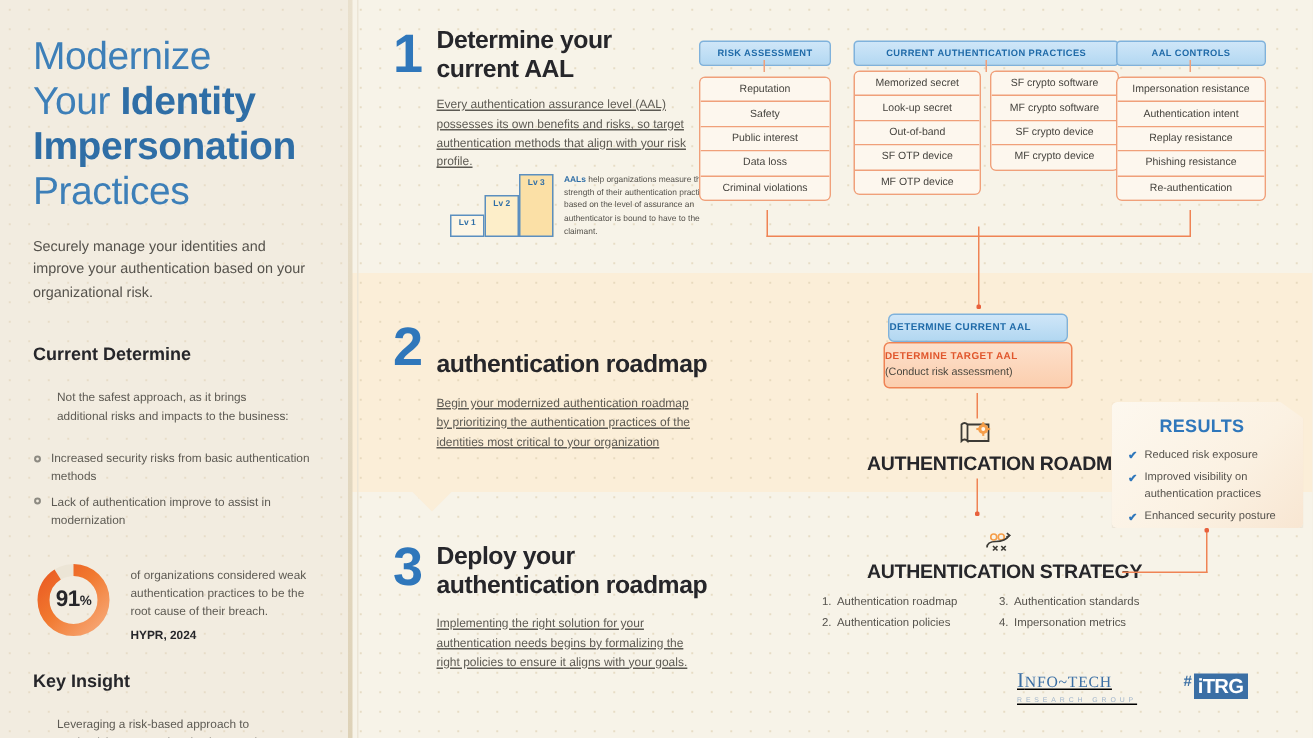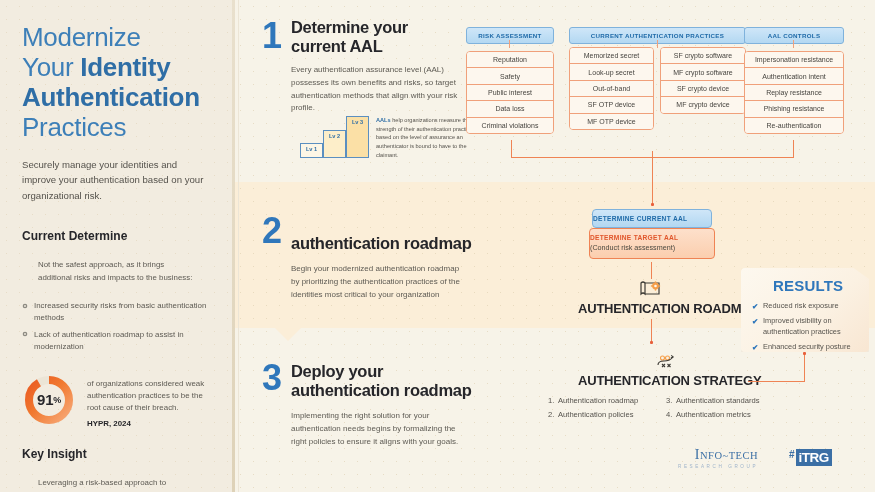--- a/index.html
+++ b/index.html
@@ -56,21 +56,21 @@
   .donut .pct span{font-size:9px;font-weight:700;}
   .stattext{margin-left:11px;padding-top:5px;font-size:7.9px;line-height:1.55;color:#5d5a53;}
   .stattext .src{display:block;margin-top:4px;font-weight:700;color:#26262a;font-size:7.9px;}
 
   
   .step{position:absolute;}
   .step-num{
     position:absolute;font-size:36px;font-weight:700;color:#2f77bb;line-height:1;letter-spacing:-1px;
   }
   .step-head{font-size:16.5px;font-weight:700;color:#26262a;line-height:1.14;letter-spacing:-.3px;}
-  .step-body{font-size:8px;line-height:1.62;color:#5d5a53;margin-top:8px;}
+  .step-body{font-size:8px;line-height:1.62;color:#5d5a53;margin-top:8px;text-decoration:underline;}
 
   
   .levels{position:absolute;left:300px;top:116px;width:68px;height:42px;}
   .lv{position:absolute;border:1.1px solid #5b8fc0;box-sizing:border-box;
       font-size:5.6px;font-weight:700;color:#2f6ea6;display:flex;align-items:flex-start;justify-content:center;padding-top:1.5px;}
   .lv1{left:0;top:27px;width:23px;height:15px;background:#fdf6e6;}
   .lv2{left:23px;top:14px;width:23px;height:28px;background:#fdeec9;}
   .lv3{left:46px;top:0;width:23px;height:42px;background:#fbe0a6;}
   .aal-note{position:absolute;left:376px;top:116px;width:112px;font-size:5.6px;line-height:1.55;color:#55524c;}
   .aal-note b{color:#2f6ea6;}
@@ -116,32 +116,32 @@
 
   
   .results{
     position:absolute;left:741px;top:268px;width:128px;height:84px;
     background:linear-gradient(135deg,#fdf8ef 0%,#fbf1e2 60%,#f8e6d2 100%);
     border-radius:4px;
     clip-path:polygon(0 0, 88% 0, 100% 13%, 100% 100%, 0 100%);
     box-shadow:0 1px 3px rgba(160,130,90,.18);
     padding:9px 9px 0 11px;box-sizing:border-box;
   }
-  .results h3{margin:0;font-size:15px;font-weight:700;color:#2f77bb;letter-spacing:.2px;padding-left:21px;}
+  .results h3{margin:0;font-size:12px;font-weight:700;color:#2f77bb;letter-spacing:.2px;padding-left:21px;}
   .results ul{list-style:none;margin:7px 0 0;padding:0;}
   .results li{position:relative;padding-left:11px;font-size:7.4px;line-height:1.42;color:#55524c;margin-bottom:4.5px;}
   .chk{position:absolute;left:0;top:1px;color:#2f77bb;font-size:7.5px;font-weight:700;}
 
   
   .strat-list{position:absolute;font-size:7.6px;color:#55524c;}
   .strat-list .row{display:flex;margin-bottom:5px;}
   .strat-list .n{width:10px;color:#55524c;}
 
   
-  .logo-it{position:absolute;left:678px;top:447px;text-align:right;}
+  .logo-it{position:absolute;left:678px;top:447px;text-align:left;text-decoration:underline;}
   .logo-it .l1{font-family:"Liberation Serif", serif;font-size:14px;color:#3b6fa5;letter-spacing:.5px;}
   .logo-it .l1 .sm{font-size:10.5px;}
   .logo-it .l2{font-size:4.6px;color:#9fb4cb;letter-spacing:2.6px;margin-top:1px;}
   .logo-itrg{position:absolute;left:789px;top:449px;display:flex;align-items:center;}
   .logo-itrg .hash{font-size:10px;font-weight:700;color:#3b6fa5;margin-right:1px;align-self:flex-start;}
   .logo-itrg .mark{background:#3b6fa5;color:#fff;font-size:13.5px;font-weight:700;padding:1px 3px;letter-spacing:-.5px;}
 </style>
 </head>
 <body>
 
@@ -153,41 +153,41 @@
   <div class="dots"></div>
   <div class="notch notch-a"></div>
   <div class="notch notch-b"></div>
 
   <div class="left">
     <div class="dots" style="width:232px;opacity:.45"></div>
     <div class="left-inner" style="position:relative">
       <h1 class="title">
         <span>Modernize</span><br>
         <span>Your </span><b>Identity</b><br>
-        <b>Authentication</b><br>
+        <b>Impersonation</b><br>
         <span>Practices</span>
       </h1>
       <p class="sub">Securely manage your identities and improve your authentication based on your organizational risk.</p>
 
       <h2 class="sec">Current Determine</h2>
       <p class="body">Not the safest approach, as it brings additional risks and impacts to the business:</p>
       <ul class="bullets">
         <li>
           <svg class="gear-b" viewBox="0 0 12 12">
               <circle cx="6" cy="6" r="4.6" fill="#8d8a82"></circle>
               <circle cx="6" cy="6" r="1.9" fill="#f2ece0"></circle>
             </svg>
           <span>Increased security risks from basic authentication methods</span>
         </li>
         <li>
           <svg class="gear-b" viewBox="0 0 12 12">
               <circle cx="6" cy="6" r="4.6" fill="#8d8a82"></circle>
               <circle cx="6" cy="6" r="1.9" fill="#f2ece0"></circle>
             </svg>
-          <span>Lack of authentication roadmap to assist in modernization</span>
+          <span>Lack of authentication improve to assist in modernization</span>
         </li>
       </ul>
 
       <div class="statrow">
         <div class="donut">
           <svg width="54" height="54" viewBox="0 0 54 54">
             <defs>
               <linearGradient id="og" x1="0" y1="1" x2="1" y2="0">
                 <stop offset="0%" stop-color="#f7a978"></stop>
                 <stop offset="55%" stop-color="#f1792f"></stop>
@@ -374,21 +374,21 @@
           <div>Authentication standards</div>
         </div>
     </div>
     <div class="row">
       <div style="display:flex;width:110px">
           <div class="n">2.</div>
           <div>Authentication policies</div>
         </div>
       <div style="display:flex;margin-left:8px">
           <div class="n">4.</div>
-          <div>Authentication metrics</div>
+          <div>Impersonation metrics</div>
         </div>
     </div>
   </div>
 
   <div class="logo-it">
     <div class="l1"><span>I</span><span class="sm">NFO~TECH</span></div>
     <div class="l2">RESEARCH GROUP</div>
   </div>
   <div class="logo-itrg">
     <span class="hash">#</span>

